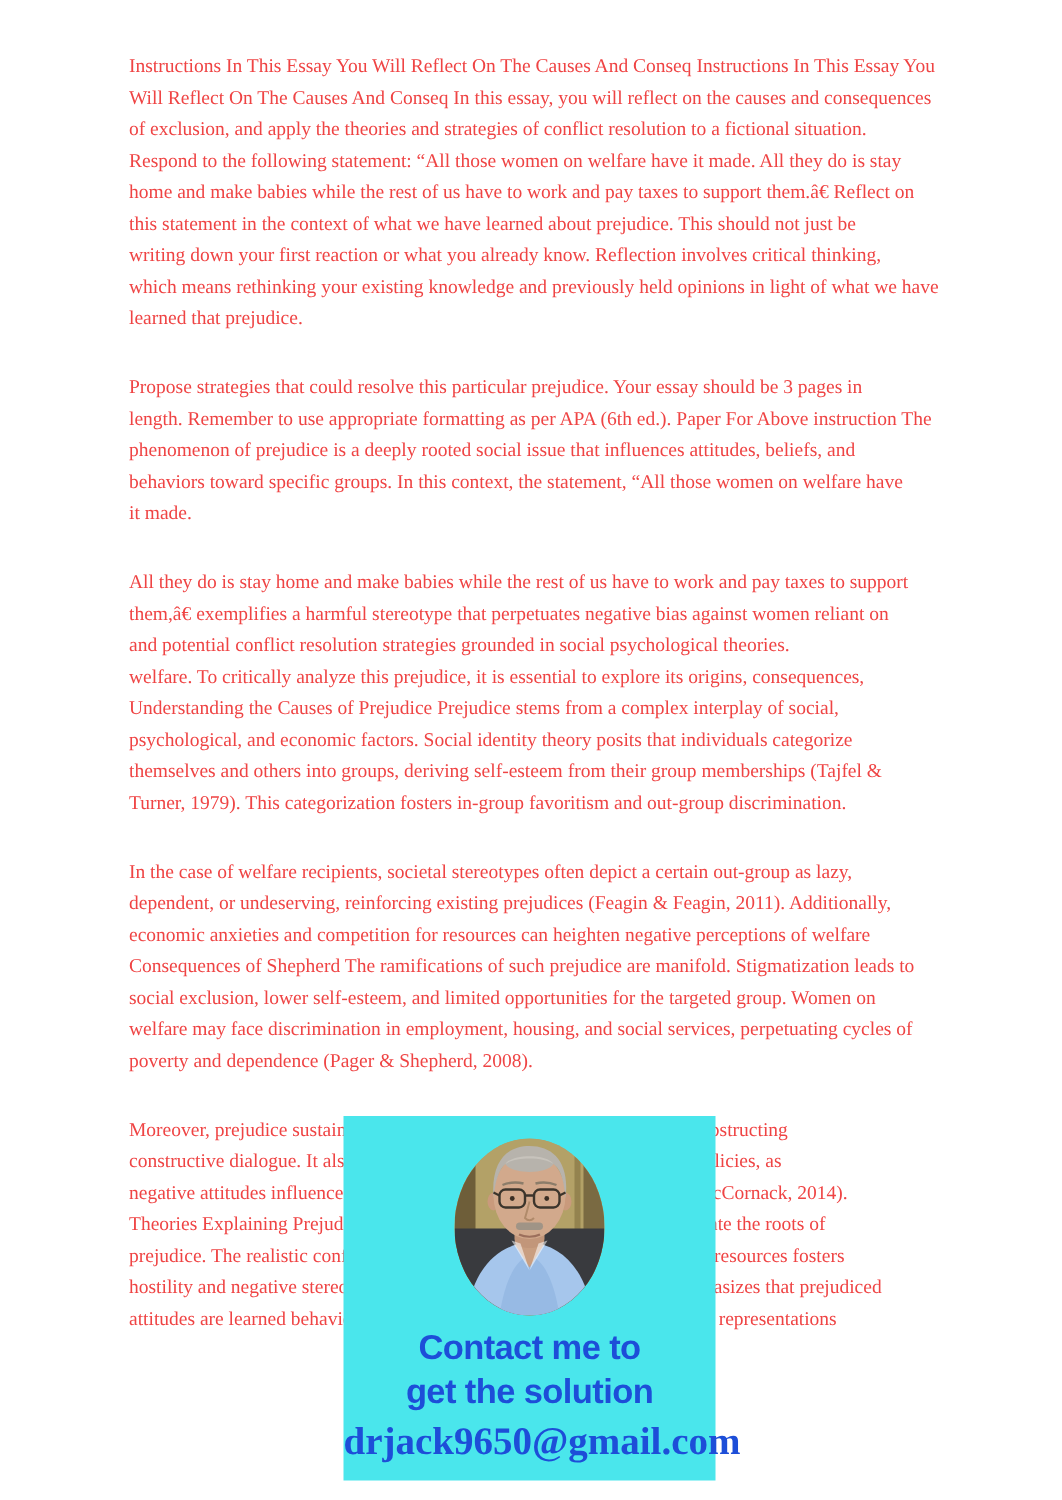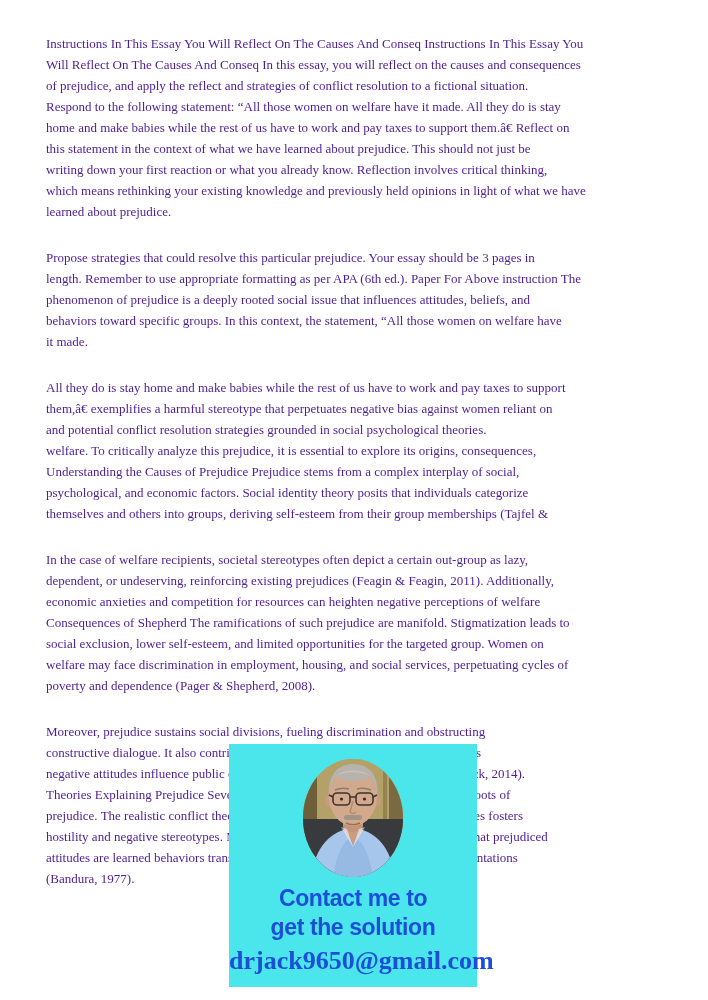--- a/index.html
+++ b/index.html
@@ -61,66 +61,66 @@
     font-size: 26px;
     line-height: 24px;
     margin-top: 7px;
   }
 </style>
 </head>
 <body>
 
 <div class="page" style="background: rgb(255, 255, 255);">
 
-  <div class="doc" id="doc" style="color: #4c1d95;">
+  <div class="doc" id="doc" style="color: #ef4444; margin-left: 40px;">
       <div class="para">
         <div class="line">Instructions In This Essay You Will Reflect On The Causes And Conseq Instructions In This Essay You</div>
         <div class="line">Will Reflect On The Causes And Conseq In this essay, you will reflect on the causes and consequences</div>
-        <div class="line">of prejudice, and apply the reflect and strategies of conflict resolution to a fictional situation.</div>
+        <div class="line">of exclusion, and apply the theories and strategies of conflict resolution to a fictional situation.</div>
         <div class="line">Respond to the following statement: “All those women on welfare have it made. All they do is stay</div>
         <div class="line">home and make babies while the rest of us have to work and pay taxes to support them.â€ Reflect on</div>
         <div class="line">this statement in the context of what we have learned about prejudice. This should not just be</div>
         <div class="line">writing down your first reaction or what you already know. Reflection involves critical thinking,</div>
         <div class="line">which means rethinking your existing knowledge and previously held opinions in light of what we have</div>
-        <div class="line">learned about prejudice.</div>
+        <div class="line">learned that prejudice.</div>
       </div>
       <div class="para">
         <div class="line">Propose strategies that could resolve this particular prejudice. Your essay should be 3 pages in</div>
         <div class="line">length. Remember to use appropriate formatting as per APA (6th ed.). Paper For Above instruction The</div>
         <div class="line">phenomenon of prejudice is a deeply rooted social issue that influences attitudes, beliefs, and</div>
         <div class="line">behaviors toward specific groups. In this context, the statement, “All those women on welfare have</div>
         <div class="line">it made.</div>
       </div>
       <div class="para">
         <div class="line">All they do is stay home and make babies while the rest of us have to work and pay taxes to support</div>
         <div class="line">them,â€ exemplifies a harmful stereotype that perpetuates negative bias against women reliant on</div>
         <div class="line">and potential conflict resolution strategies grounded in social psychological theories.</div>
         <div class="line">welfare. To critically analyze this prejudice, it is essential to explore its origins, consequences,</div>
         <div class="line">Understanding the Causes of Prejudice Prejudice stems from a complex interplay of social,</div>
         <div class="line">psychological, and economic factors. Social identity theory posits that individuals categorize</div>
         <div class="line">themselves and others into groups, deriving self-esteem from their group memberships (Tajfel &amp;</div>
+        <div class="line">Turner, 1979). This categorization fosters in-group favoritism and out-group discrimination.</div>
       </div>
       <div class="para">
         <div class="line">In the case of welfare recipients, societal stereotypes often depict a certain out-group as lazy,</div>
         <div class="line">dependent, or undeserving, reinforcing existing prejudices (Feagin &amp; Feagin, 2011). Additionally,</div>
         <div class="line">economic anxieties and competition for resources can heighten negative perceptions of welfare</div>
         <div class="line">Consequences of Shepherd The ramifications of such prejudice are manifold. Stigmatization leads to</div>
         <div class="line">social exclusion, lower self-esteem, and limited opportunities for the targeted group. Women on</div>
         <div class="line">welfare may face discrimination in employment, housing, and social services, perpetuating cycles of</div>
         <div class="line">poverty and dependence (Pager &amp; Shepherd, 2008).</div>
       </div>
       <div class="para">
         <div class="line">Moreover, prejudice sustains social divisions, fueling discrimination and obstructing</div>
         <div class="line">constructive dialogue. It also contributes to systemic inequities in social policies, as</div>
         <div class="line">negative attitudes influence public opinion and policymaking decisions (McCornack, 2014).</div>
         <div class="line">Theories Explaining Prejudice Several psychological theories help illuminate the roots of</div>
         <div class="line">prejudice. The realistic conflict theory posits that competition over limited resources fosters</div>
         <div class="line">hostility and negative stereotypes. Meanwhile, social learning theory emphasizes that prejudiced</div>
         <div class="line">attitudes are learned behaviors transmitted through socialization and media representations</div>
-        <div class="line">(Bandura, 1977).</div>
       </div>
     </div>
 
   <div class="promo" id="promo" style="background: rgb(74, 230, 236); color: #1d4ed8; margin-top: 12px;">
     <div class="avatar">
       <svg width="100" height="118" viewBox="0 0 100 118" xmlns="http://www.w3.org/2000/svg">
 
         <rect x="0" y="0" width="100" height="118" fill="#b3a167"></rect>
         <rect x="0" y="0" width="14" height="118" fill="#6e5e39"></rect>
         <rect x="86" y="0" width="14" height="118" fill="#7a6a42"></rect>

